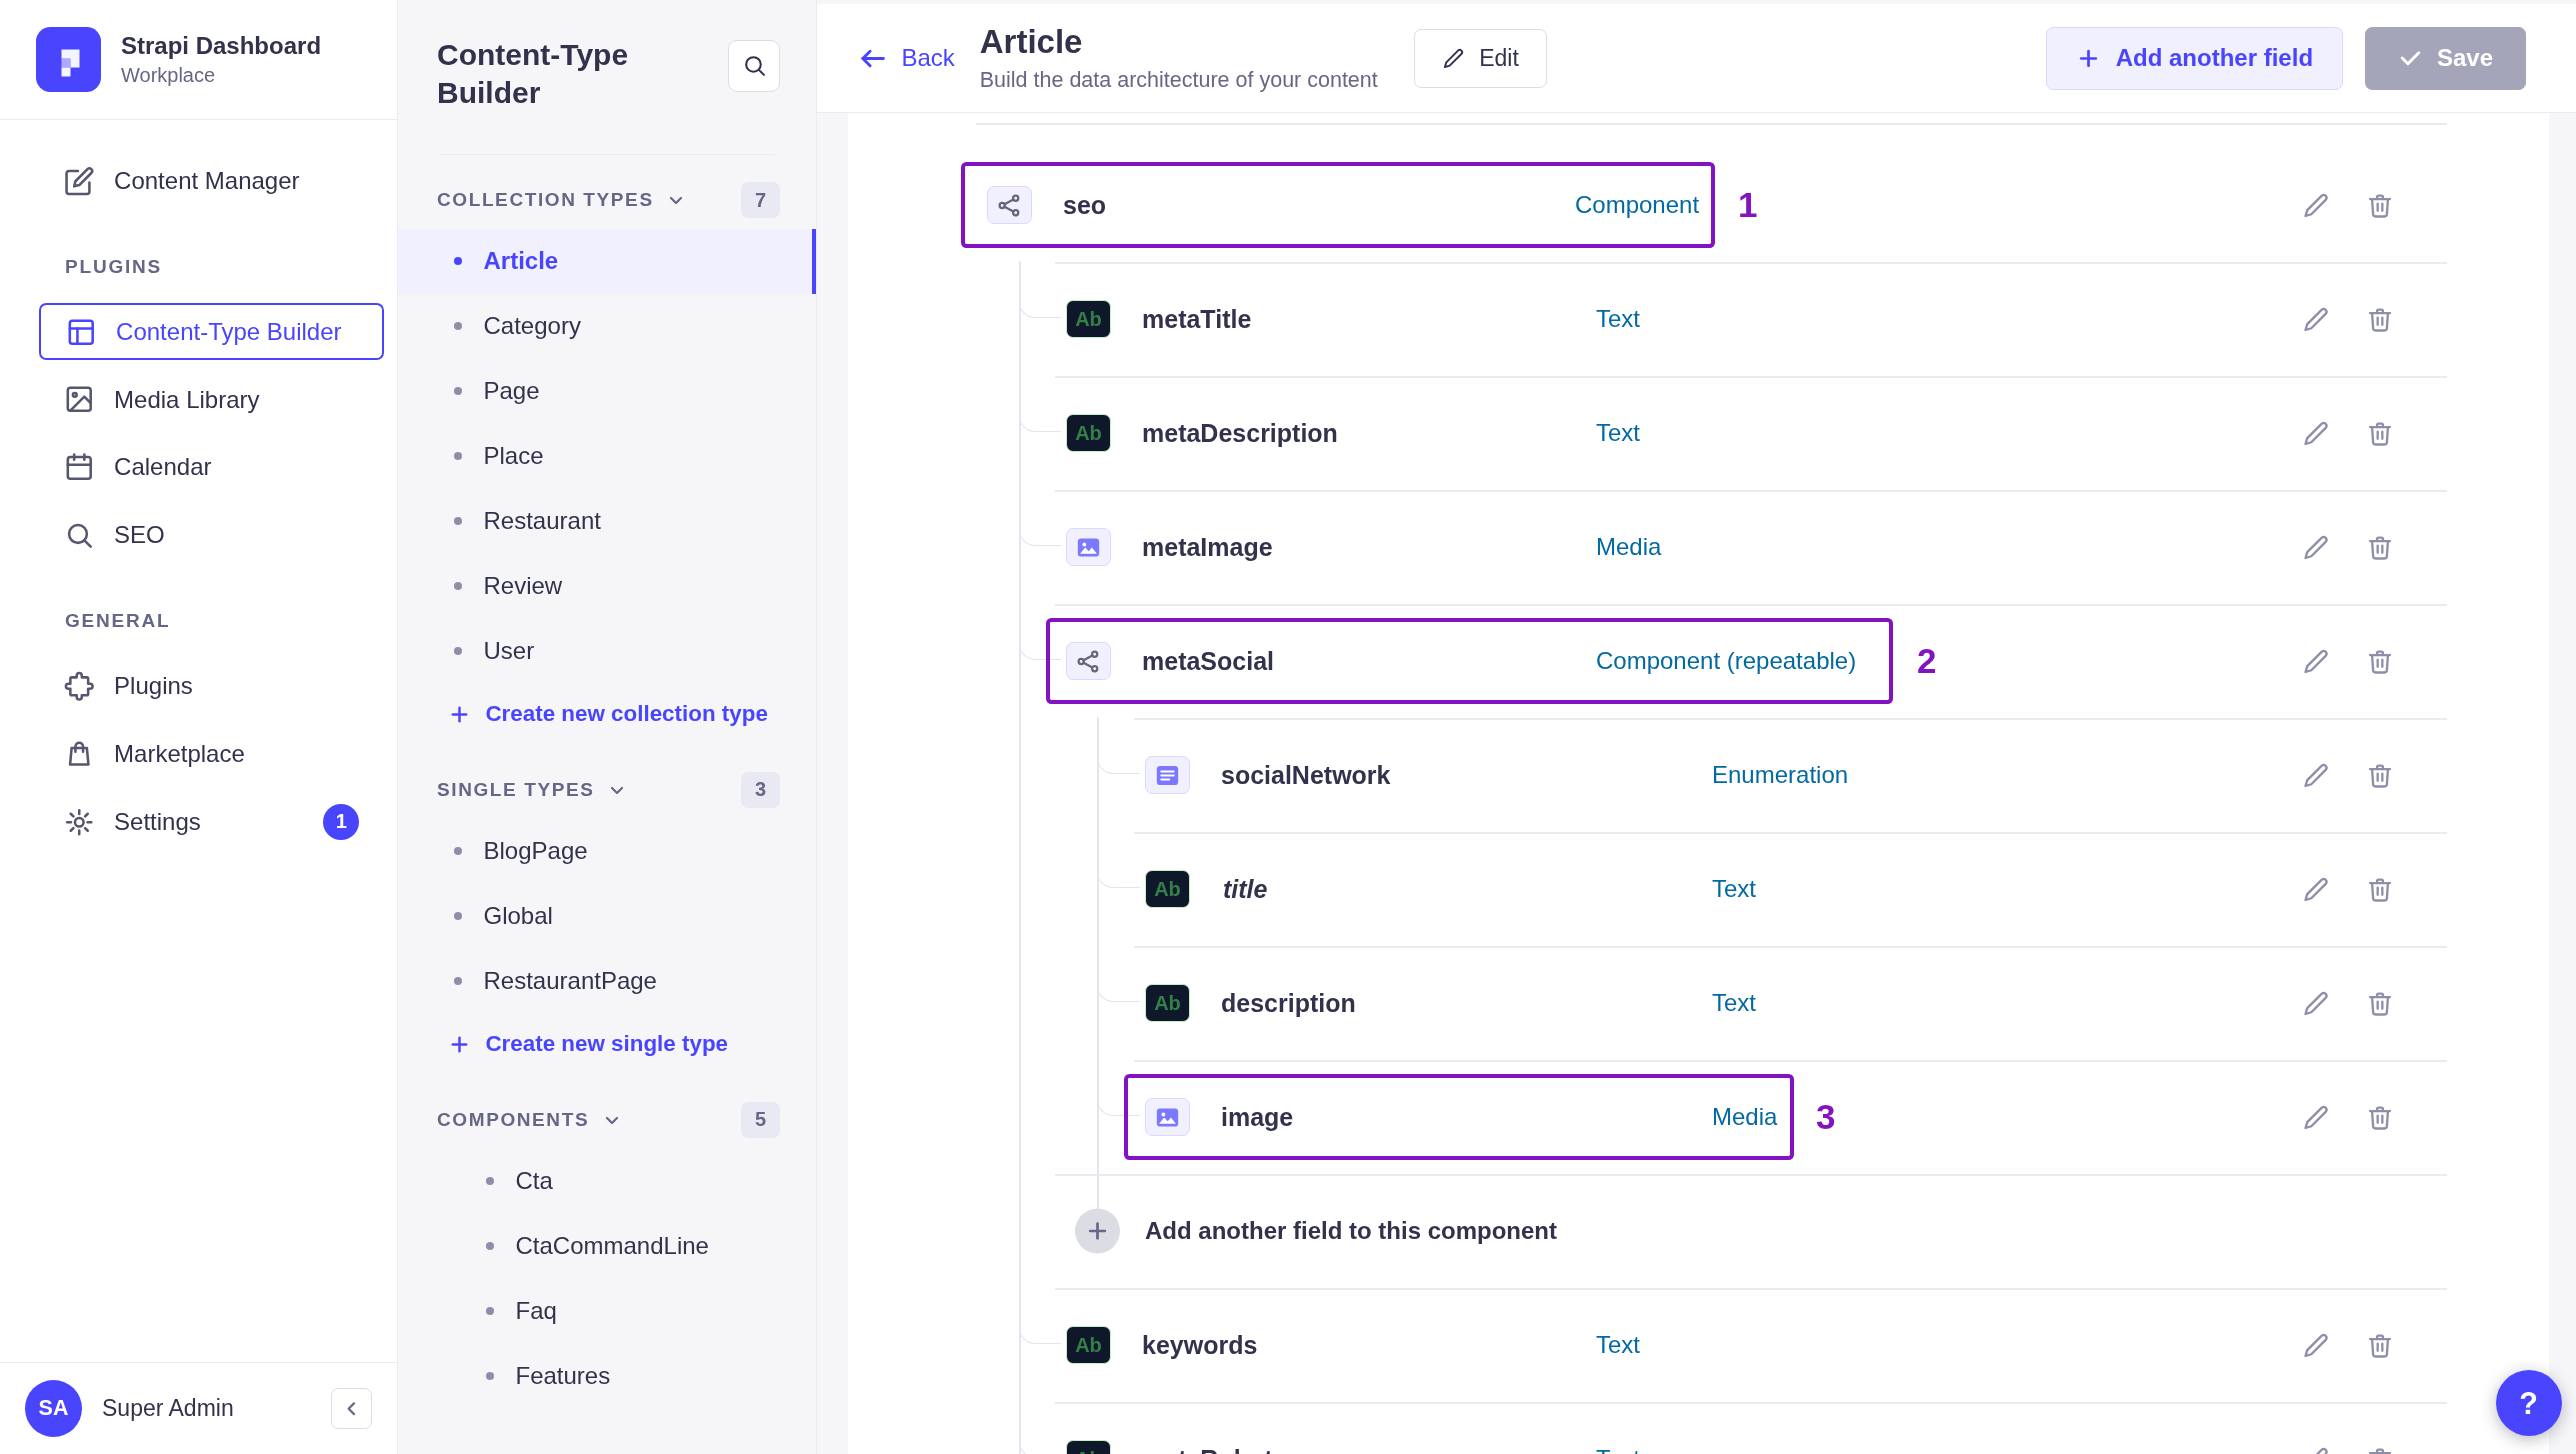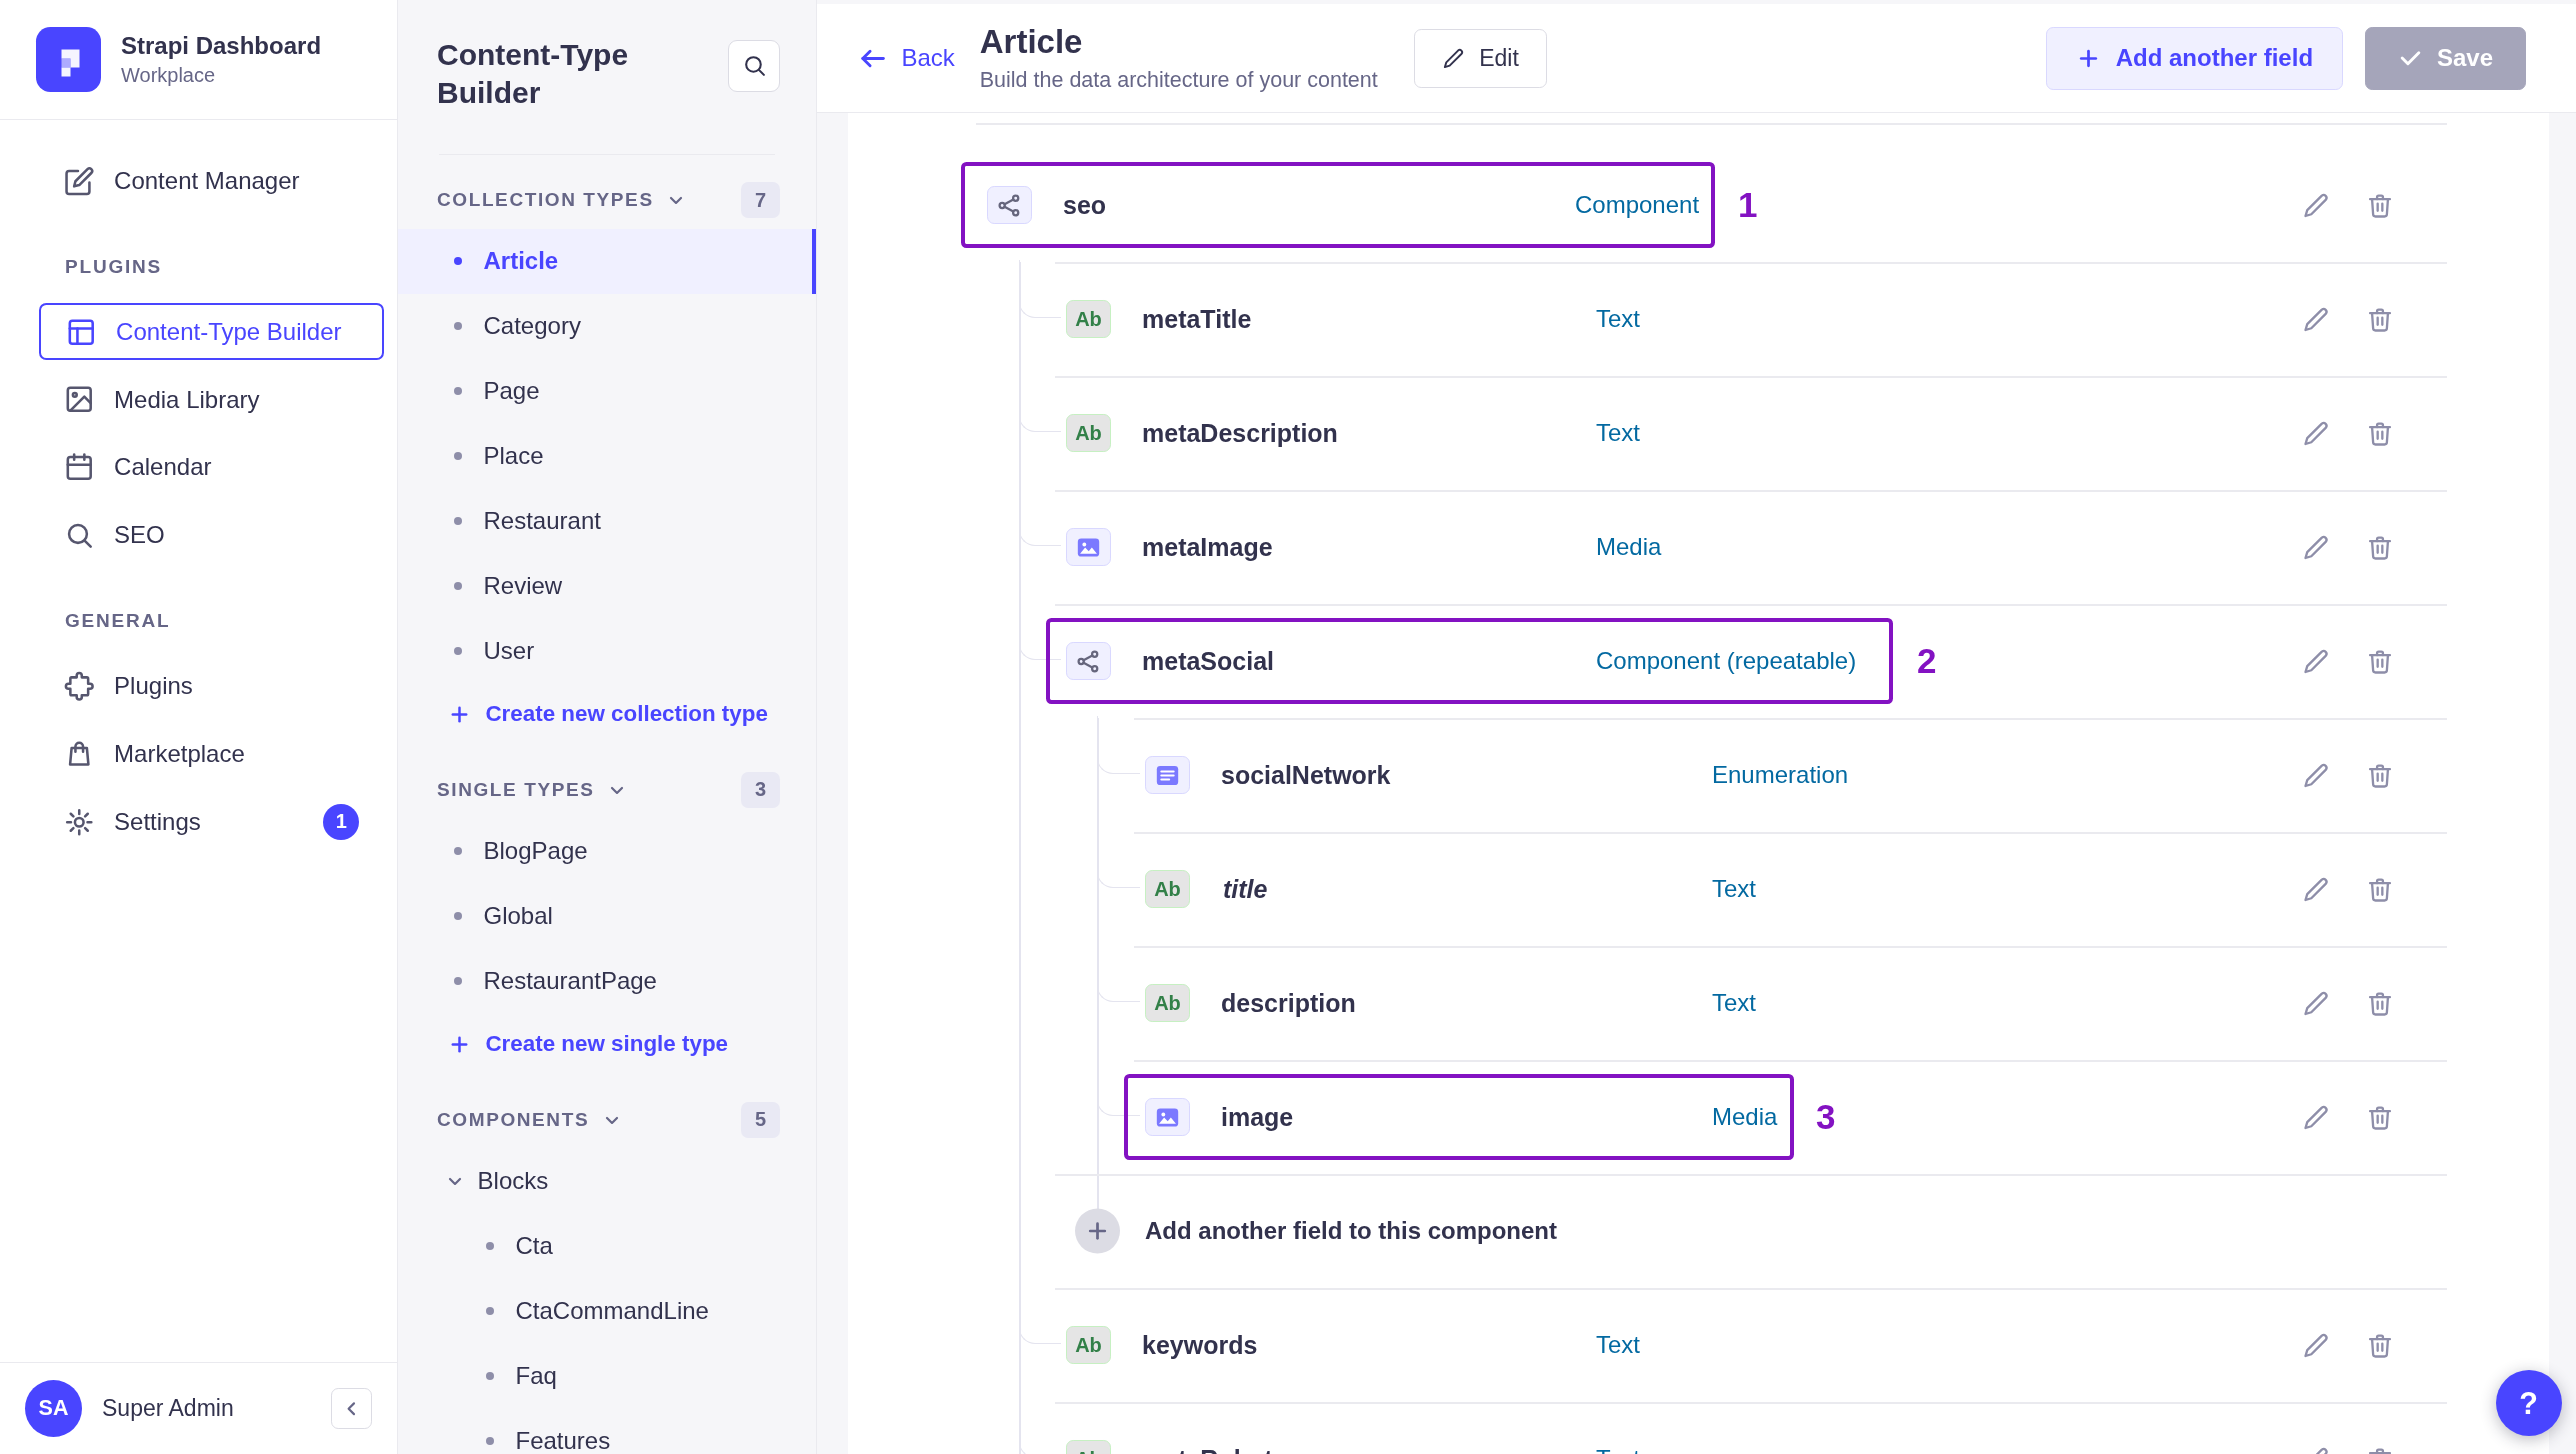--- a/index.html
+++ b/index.html
@@ -103,21 +103,21 @@
   #rows { position:relative; height:100%; padding-top:39px; }
   .top-sep { position:absolute; top:14.4px; left:128px; width:1471px; height:1.8px; background:#eaeaef; }
   .frow { position:relative; height:114px; }
   .fsep { position:absolute; top:0; height:1.8px; background:#eaeaef; }
   .tline { position:absolute; width:1.8px; background:#e4e4ef; }
   .elbow { position:absolute; top:-1.8px; height:58px; border-left:1.8px solid #e4e4ef;
            border-bottom:1.8px solid #e4e4ef; border-bottom-left-radius:16px; }
   .ficon { position:absolute; top:50%; transform:translateY(-50%); width:45px; height:38px;
            border-radius:7.2px; display:flex; align-items:center; justify-content:center; }
   .ficon svg { width:27px; height:27px; }
-  .ficon.text-icon { background:#e5e5e5; border:0.9px solid #c6f0c2; color:#328048; font-size:20px; font-weight:700; }
+  .ficon.text-icon { background:#0f172a; border:0.9px solid #c6f0c2; color:#328048; font-size:20px; font-weight:700; }
   .ficon.component-icon { background:#f0f0ff; border:0.9px solid #d9d8ff; color:#66667d; }
   .ficon.media-icon, .ficon.enum-icon { background:#f0f0ff; border:0.9px solid #d9d8ff; color:#7b79ff; }
   .fname { position:absolute; top:50%; transform:translateY(-50%); font-size:25px; font-weight:700; }
   .ftype { position:absolute; top:50%; transform:translateY(-50%); font-size:24px; color:#0369a1; }
   .rowbtn { position:absolute; top:50%; transform:translateY(-50%); width:41px; height:41px;
             display:flex; align-items:center; justify-content:center; color:#8e8ea9;
             background:none; border:none; padding:0; }
   .rowbtn svg { width:28px; height:28px; }
   .rowbtn.edit { left:1447px; }
   .rowbtn.del { left:1511px; }
@@ -336,28 +336,20 @@
         <span class="sn-action-label">Create new single type</span>
       </div>
       <div class="sn-section-head">
         <span class="sn-label">COMPONENTS</span>
         <span class="caret">
           <svg viewBox="0 0 24 24" fill="none" stroke="currentColor" stroke-width="2.6" stroke-linecap="round" stroke-linejoin="round" width="100%" height="100%">
             <polyline points="6 9.5 12 15.5 18 9.5"></polyline>
           </svg>
         </span>
         <span class="sn-count">5</span>
-      </div>
-      <div class="sn-group-head">
-        <span class="caret">
-          <svg viewBox="0 0 24 24" fill="none" stroke="currentColor" stroke-width="2.6" stroke-linecap="round" stroke-linejoin="round" width="100%" height="100%">
-            <polyline points="6 9.5 12 15.5 18 9.5"></polyline>
-          </svg>
-        </span>
-        <span class="sn-group-label">Blocks</span>
       </div>
       <div class="sn-item nested">
         <span class="bullet"></span>
         <span class="sn-item-label">Cta</span>
       </div>
       <div class="sn-item nested">
         <span class="bullet"></span>
         <span class="sn-item-label">CtaCommandLine</span>
       </div>
       <div class="sn-item nested">

